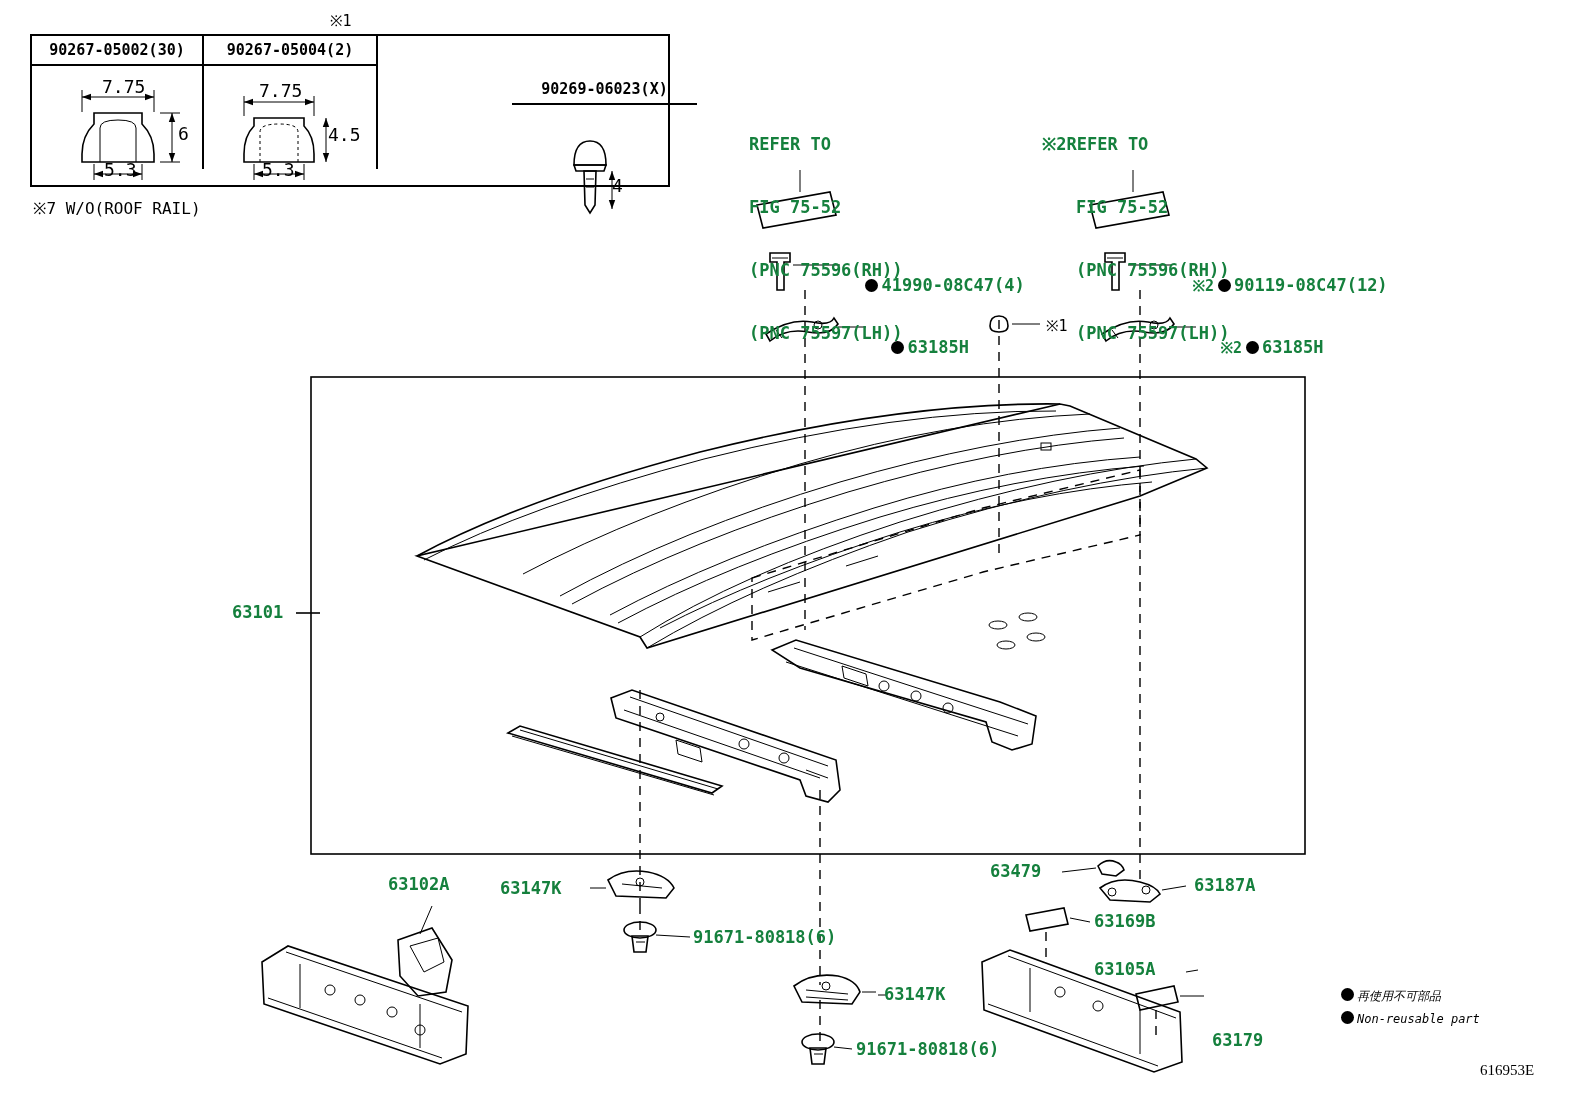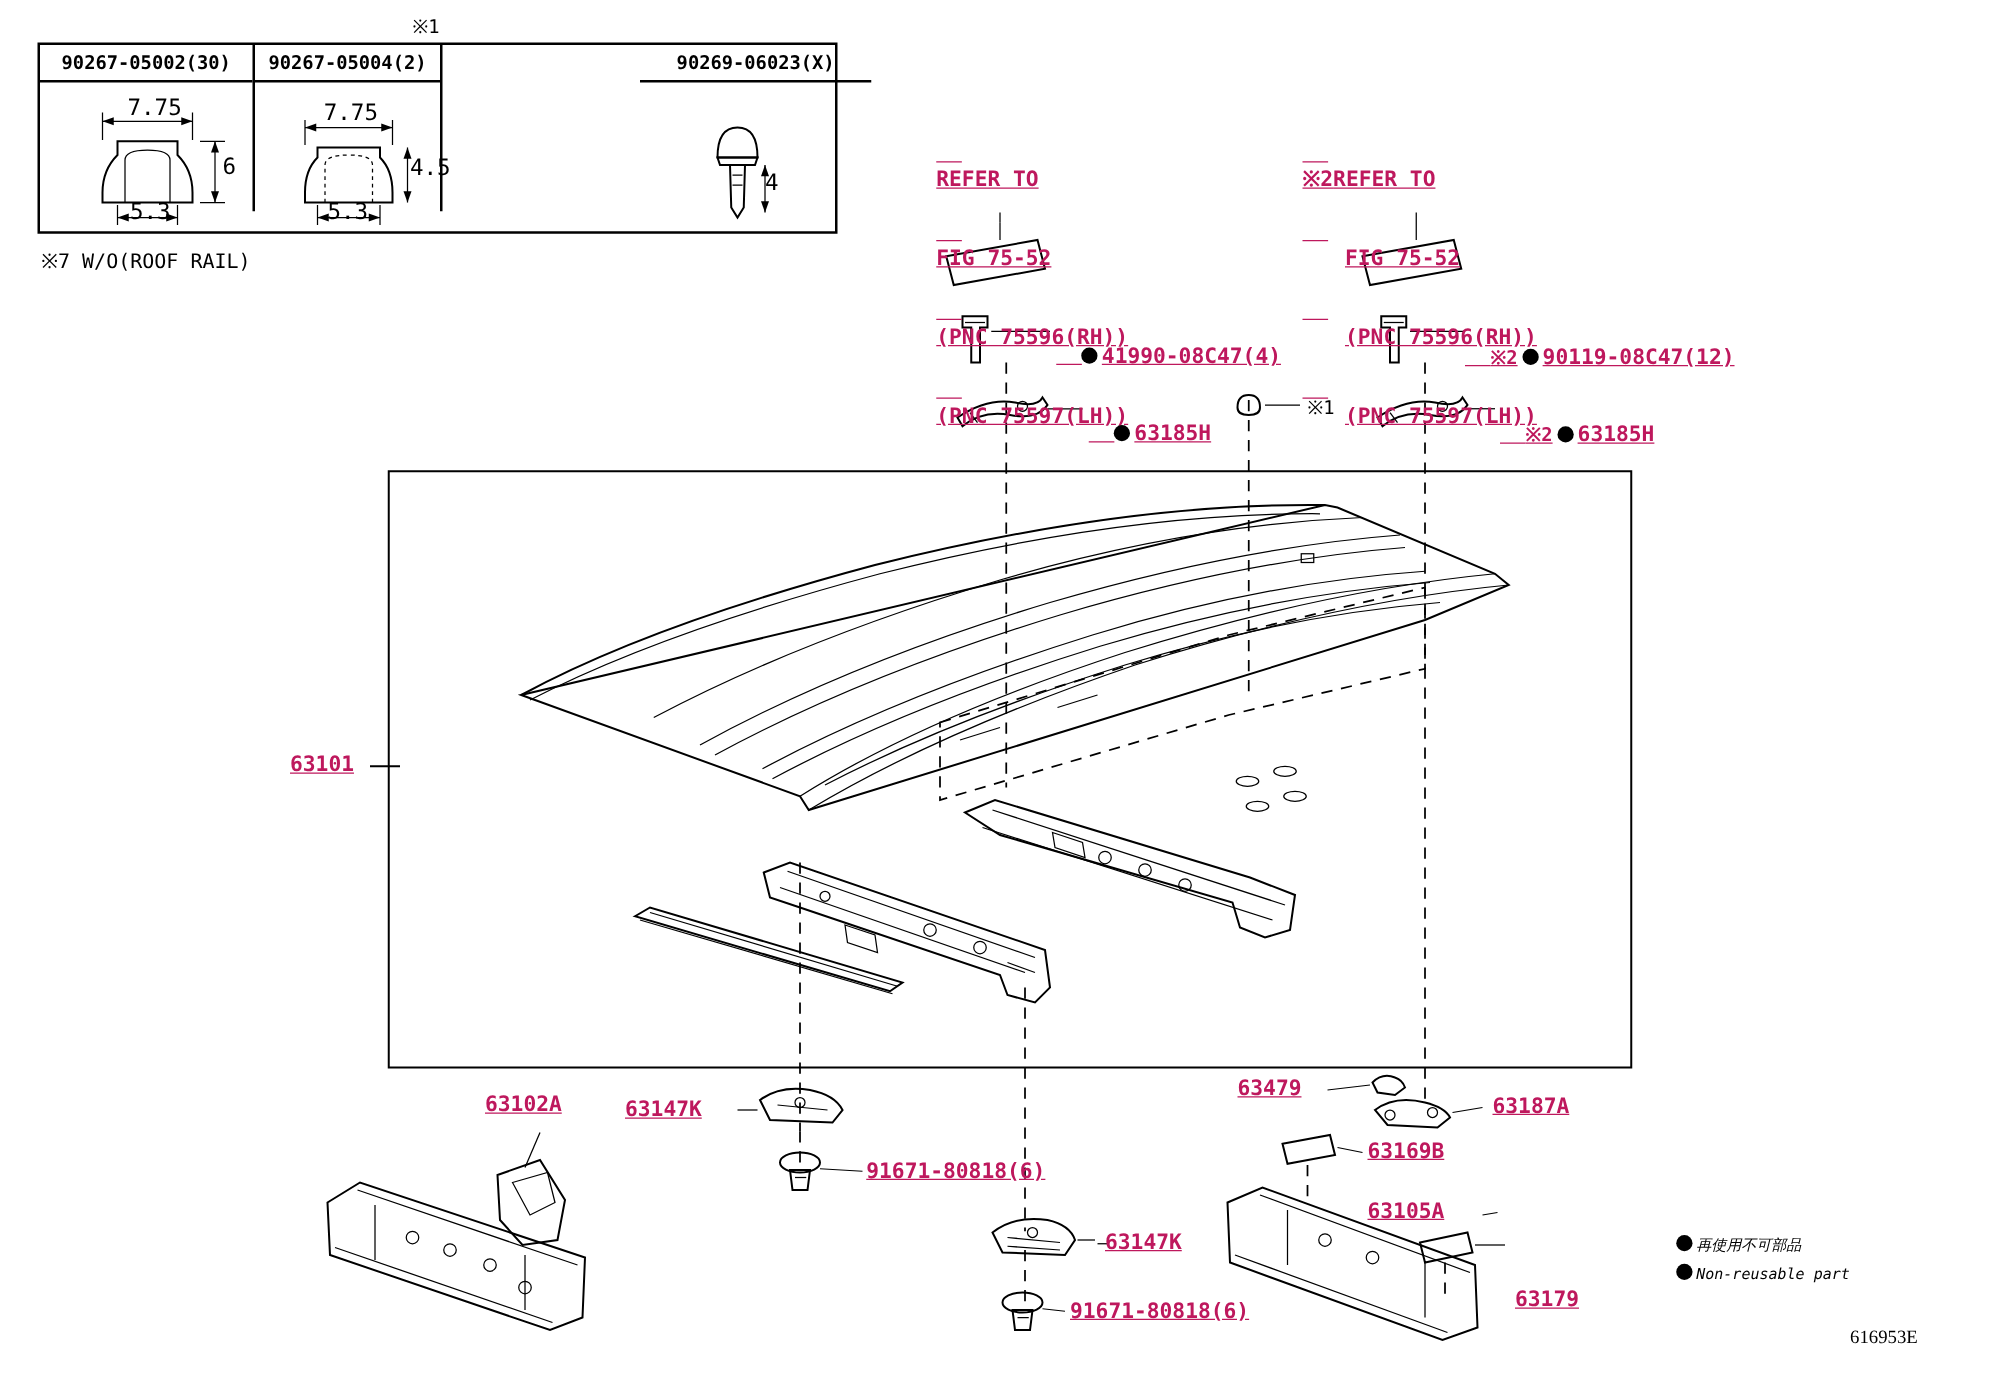--- a/index.html
+++ b/index.html
@@ -15,22 +15,21 @@
     color: #000000;
     overflow: hidden;
   }
   .abs { position: absolute; }
   .lbl {
     font-family: "DejaVu Sans Mono", monospace;
     font-weight: bold;
     font-size: 17px;
     letter-spacing: 0px;
     white-space: pre;
-    color: #be185d;
-    text-decoration: underline;
+    color: #15803d;
   }
   .lbl-sm {
     font-family: "DejaVu Sans Mono", monospace;
     font-size: 15px;
     white-space: pre;
     color: #000;
   }
   .lbl-dim {
     font-family: "DejaVu Sans Mono", monospace;
     font-size: 18px;
@@ -120,21 +119,21 @@
         <path class="fillk" d="M140 96 l-3.2 -9 l6.4 0 z"></path>
         <line class="ln thin" x1="128" y1="47" x2="148" y2="47"></line>
         <line class="ln thin" x1="128" y1="96" x2="148" y2="96"></line>
       </svg>
       <div class="abs lbl-dim" style="left:70px; top:10px;">7.75</div>
       <div class="abs lbl-dim" style="left:72px; top:93px;">5.3</div>
       <div class="abs lbl-dim" style="left:146px; top:57px;">6</div>
     </div>
   </div>
 
-  <div class="col" style="left:172px; width:150px;">
+  <div class="col" style="left:172px; width:174px;">
     <div class="hdr">90267-05004(2)</div>
     <div class="cell">
       <svg viewBox="0 0 150 123" width="150" height="123" style="position:absolute;left:0;top:0">
         <path class="ln med" d="M50 52 L50 60 Q40 70 40 88 L40 96 L110 96 L110 88 Q110 70 100 60 L100 52 Z" fill="none"></path>
         <path class="ln thin" d="M56 96 L56 66 Q56 58 75 58 Q94 58 94 66 L94 96" fill="none" stroke-dasharray="3 3"></path>
         <line class="ln thin" x1="40" y1="36" x2="110" y2="36"></line>
         <path class="fillk" d="M40 36 l9 -3.2 l0 6.4 z"></path>
         <path class="fillk" d="M110 36 l-9 -3.2 l0 6.4 z"></path>
         <line class="ln thin" x1="40" y1="30" x2="40" y2="50"></line>
         <line class="ln thin" x1="110" y1="30" x2="110" y2="50"></line>
@@ -147,21 +146,21 @@
         <path class="fillk" d="M122 52 l-3.2 9 l6.4 0 z"></path>
         <path class="fillk" d="M122 96 l-3.2 -9 l6.4 0 z"></path>
       </svg>
       <div class="abs lbl-dim" style="left:55px; top:14px;">7.75</div>
       <div class="abs lbl-dim" style="left:58px; top:93px;">5.3</div>
       <div class="abs lbl-dim" style="left:124px; top:58px;">4.5</div>
     </div>
   </div>
 
 
-  <div class="col last" style="left:480px; width:185px;">
+  <div class="col last" style="left:480px; width:185px;margin-top:39px;">
     <div class="hdr">90269-06023(X)</div>
     <div class="cell">
       <svg viewBox="0 0 156 123" width="156" height="123" style="position:absolute;left:0;top:0">
 
         <path class="ln med" d="M62 60 Q62 36 78 36 Q94 36 94 60 Z" fill="#fff"></path>
         <path class="ln med" d="M62 60 L94 60 L92 66 L64 66 Z" fill="#fff"></path>
         <path class="ln med" d="M72 66 L84 66 L83 100 L78 108 L73 100 Z" fill="#fff"></path>
         <line class="ln thin" x1="74" y1="74" x2="82" y2="74"></line>
         <line class="ln thin" x1="74" y1="82" x2="82" y2="82"></line>
 

